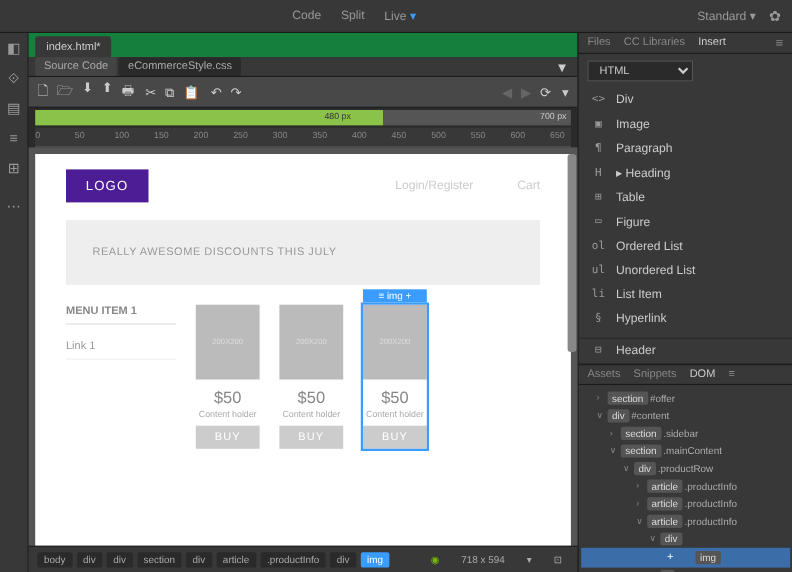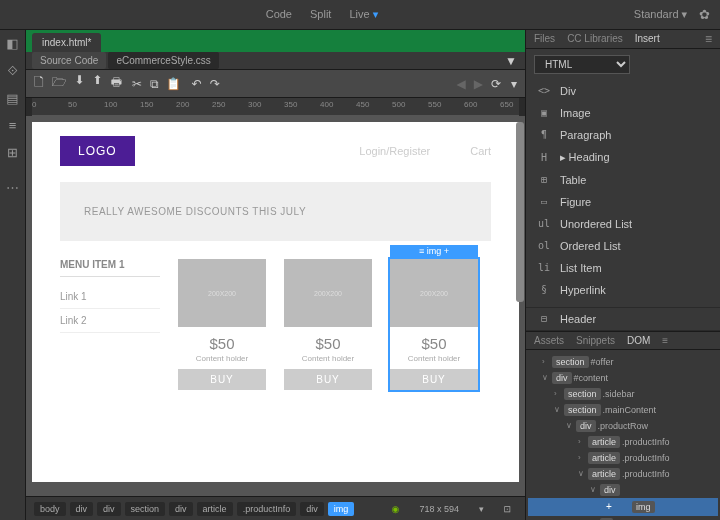--- a/index.html
+++ b/index.html
@@ -36,21 +36,21 @@
 .header-links{margin-left:auto;display:flex;gap:40px;color:#666;font-size:11px}
 .offer{background:#eee;padding:24px;margin-bottom:18px}
 .offer h2{color:#888;font-size:18px;letter-spacing:1px;margin-bottom:6px}
 .offer p{color:#999;font-size:10px;letter-spacing:0.5px}
 .content-row{display:flex;gap:18px}
 .sidebar{width:100px}
 .search{border:1px solid #ddd;padding:10px 8px;color:#bbb;font-size:10px;text-align:center;margin-bottom:14px}
 .menu-title{color:#888;font-size:10px;font-weight:bold;padding-bottom:6px;border-bottom:1px solid #ddd;margin-bottom:8px}
 .menu-link{color:#999;font-size:10px;padding:6px 0;border-bottom:1px solid #eee}
 .products{display:flex;gap:18px}
-.product{width:88px;text-align:center;position:relative}
+.product{width:58px;text-align:center;position:relative}
 .product.selected{outline:2px solid #3b9cff}
 .product .badge{position:absolute;top:-14px;left:0;right:0;background:#3b9cff;color:#fff;font-size:9px;padding:1px 0;display:flex;align-items:center;justify-content:center;gap:2px}
 .pimg{background:#bbb;height:68px;display:flex;align-items:center;justify-content:center;color:#ddd;font-size:7px;margin-bottom:8px}
 .price{color:#888;font-size:15px;margin-bottom:2px}
 .pcontent{color:#aaa;font-size:8px;margin-bottom:6px}
 .buy{background:#ccc;color:#fff;padding:5px 0;font-size:10px;letter-spacing:1px}
 .scrollbar{position:absolute;right:1px;top:6px;width:8px;height:180px;background:#888;border-radius:3px}
 .breadcrumb{height:24px;background:#383838;display:flex;align-items:center;padding:0 8px;gap:4px;border-top:1px solid #1a1a1a}
 .breadcrumb span{background:#2a2a2a;padding:2px 6px;font-size:9px;color:#aaa;border-radius:2px}
 .breadcrumb span.hl{background:#3b9cff;color:#fff}
@@ -129,20 +129,24 @@
         <span>↶</span>
         <span>↷</span>
       </div>
       <div class="grp" style="margin-left:auto">
         <span style="color:#666">◀</span>
         <span style="color:#666">▶</span>
         <span>⟳</span>
       </div>
       <span>▾</span>
     </div>
+    <div class="mediabar">
+      <span class="mark" style="left:54%">480 px</span>
+      <span class="mark" style="right:4px;color:#ccc">700 px</span>
+    </div>
     <div class="ruler">
         <span class="tick" style="left: 0px;">0</span>
         <span class="tick" style="left: 36px;">50</span>
         <span class="tick" style="left: 72px;">100</span>
         <span class="tick" style="left: 108px;">150</span>
         <span class="tick" style="left: 144px;">200</span>
         <span class="tick" style="left: 180px;">250</span>
         <span class="tick" style="left: 216px;">300</span>
         <span class="tick" style="left: 252px;">350</span>
         <span class="tick" style="left: 288px;">400</span>
@@ -162,21 +166,20 @@
             <span>Cart</span>
           </div>
         </div>
         <div class="offer">
           <p>REALLY AWESOME DISCOUNTS THIS JULY</p>
         </div>
         <div class="content-row">
           <div class="sidebar">
             <div class="menu-title">MENU ITEM 1</div>
             <div class="menu-link">Link 1</div>
-            <div class="menu-link">Link 2</div>
           </div>
           <div class="products">
               <div class="product">
                 <div class="pimg">200X200</div>
                 <div class="price">$50</div>
                 <div class="pcontent">Content holder</div>
                 <div class="buy">BUY</div>
               </div>
               <div class="product">
                 <div class="pimg">200X200</div>
@@ -247,26 +250,26 @@
         </div>
         <div class="insert-item">
           <span class="insert-icon">⊞</span>
           <span>Table</span>
         </div>
         <div class="insert-item">
           <span class="insert-icon">▭</span>
           <span>Figure</span>
         </div>
         <div class="insert-item">
+          <span class="insert-icon">ol</span>
+          <span>Ordered List</span>
+        </div>
+        <div class="insert-item">
           <span class="insert-icon">ul</span>
           <span>Unordered List</span>
-        </div>
-        <div class="insert-item">
-          <span class="insert-icon">ol</span>
-          <span>Ordered List</span>
         </div>
         <div class="insert-item">
           <span class="insert-icon">li</span>
           <span>List Item</span>
         </div>
         <div class="insert-item">
           <span class="insert-icon">§</span>
           <span>Hyperlink</span>
         </div>
       </div>

